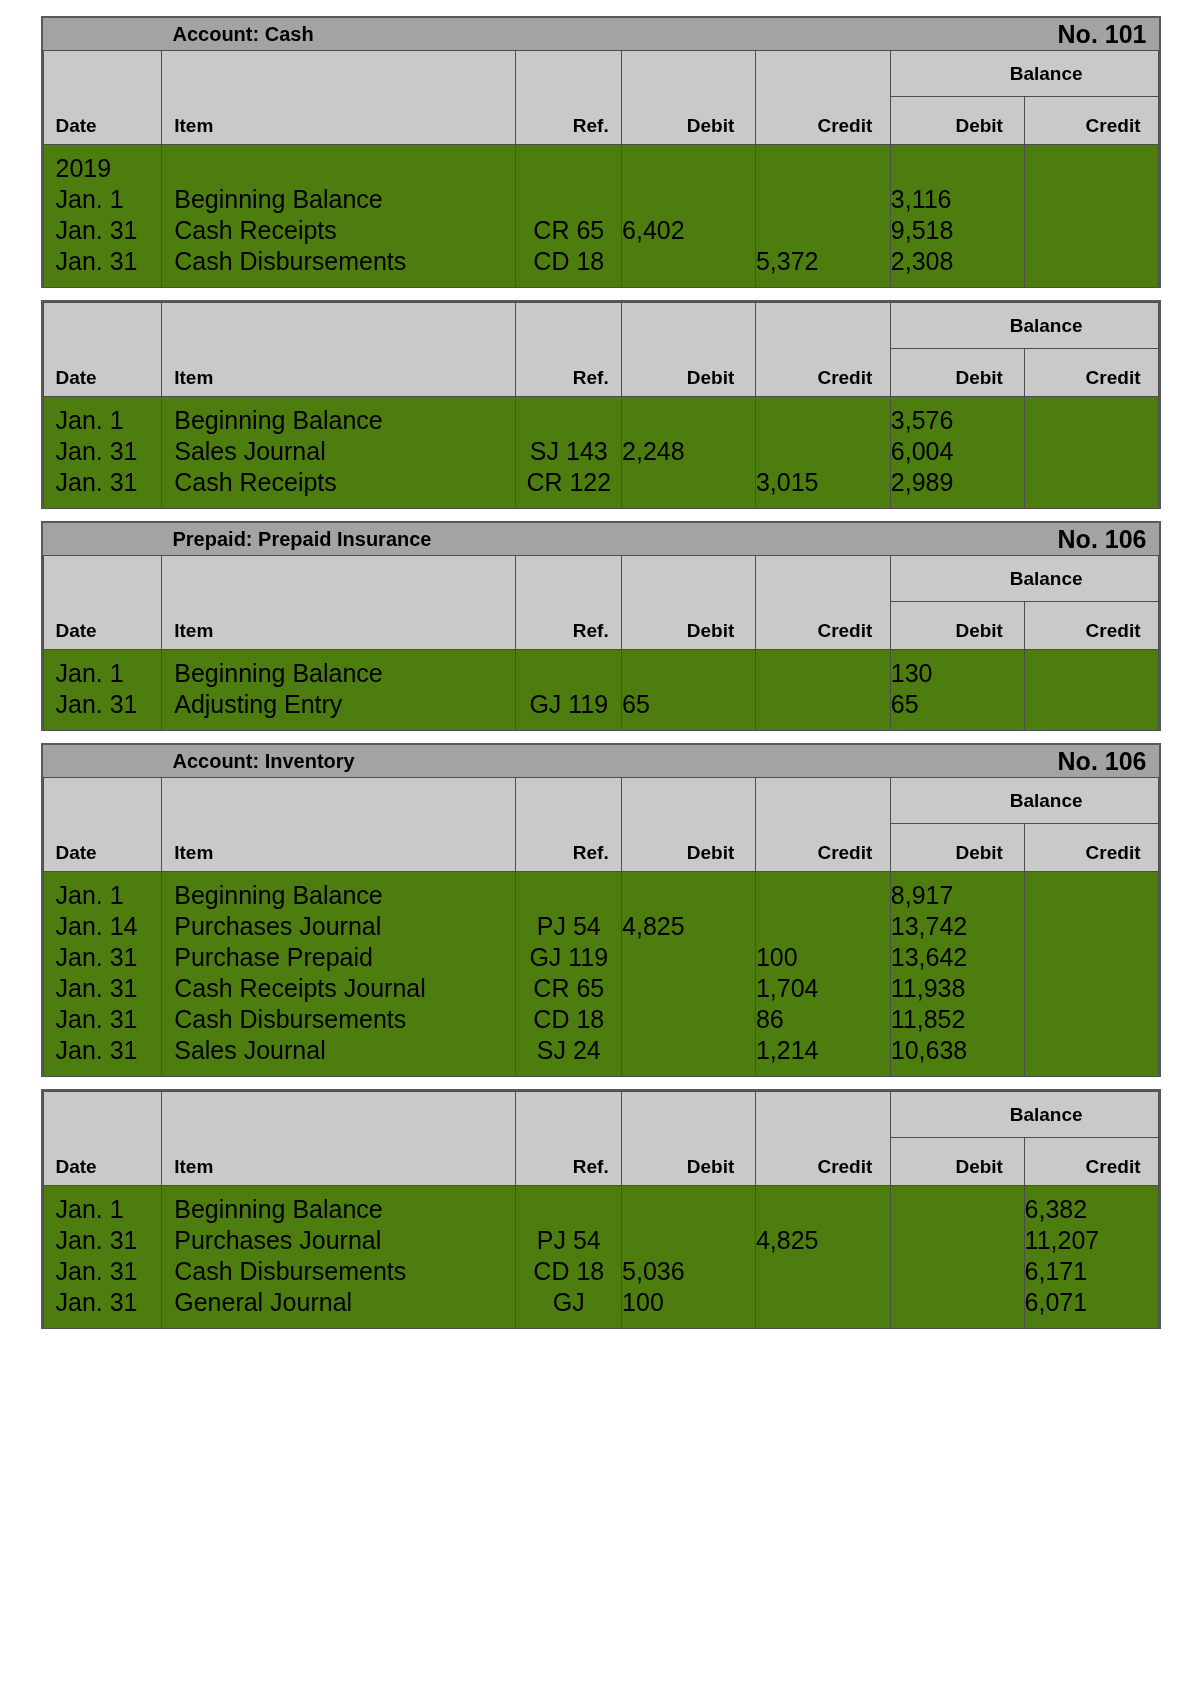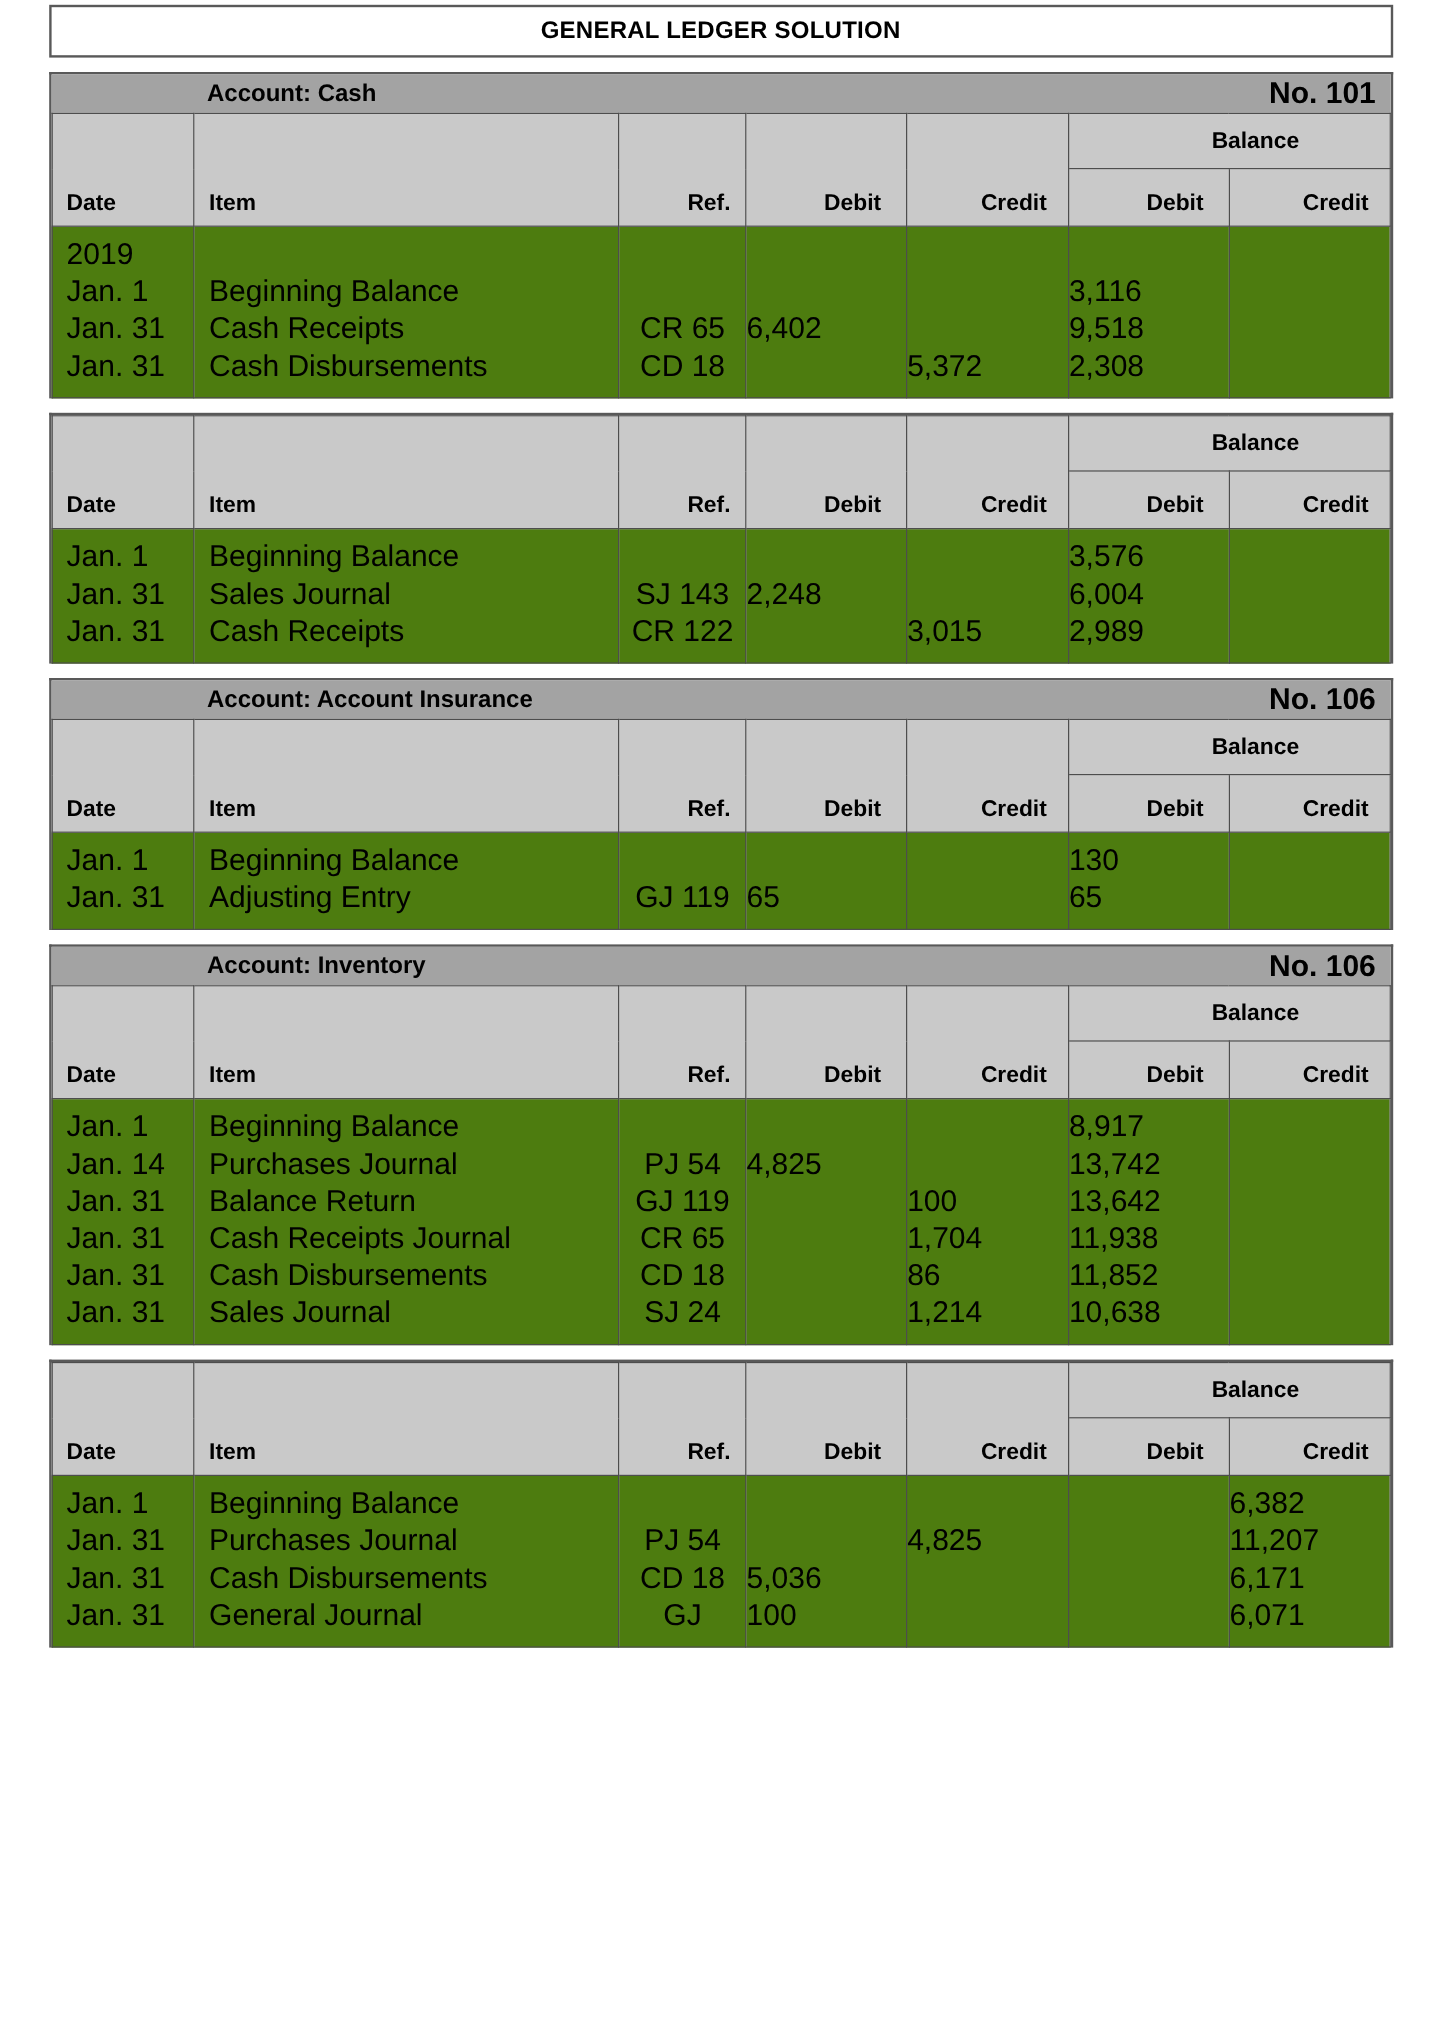--- a/index.html
+++ b/index.html
@@ -120,23 +120,20 @@
   .c-right  { text-align: left;  padding-right: 12px !important; }
 
   .stack > div { white-space: nowrap; min-height: 31px; }
   .blank-line { visibility: hidden; }
 </style>
 </head>
 <body>
 
 <div class="page">
 
-  <div class="doc-title-box">
-    <div class="doc-title">GENERAL LEDGER SOLUTION</div>
-  </div>
 
   <div id="ledgers">
       <div class="ledger">
         <div class="acct-bar">
           <div class="acct-name">Account: Cash</div>
           <div class="acct-no">No. 101</div>
         </div>
         <table class="gl">
           <colgroup>
             <col class="c-date">
@@ -270,21 +267,21 @@
                 <div>&nbsp;</div>
                 <div>&nbsp;</div>
                 <div>&nbsp;</div>
               </td>
             </tr>
           </tbody>
         </table>
       </div>
       <div class="ledger">
         <div class="acct-bar">
-          <div class="acct-name">Account:  Account Insurance</div>
+          <div class="acct-name">Prepaid:  Prepaid Insurance</div>
           <div class="acct-no">No. 106</div>
         </div>
         <table class="gl">
           <colgroup>
             <col class="c-date">
             <col class="c-item">
             <col class="c-ref">
             <col class="c-debit">
             <col class="c-credit">
             <col class="c-bdebit">
@@ -373,21 +370,21 @@
                 <div>Jan. 1</div>
                 <div>Jan. 14</div>
                 <div>Jan. 31</div>
                 <div>Jan. 31</div>
                 <div>Jan. 31</div>
                 <div>Jan. 31</div>
               </td>
               <td class="stack cell-pad-top c-left">
                 <div>Beginning Balance</div>
                 <div>Purchases Journal</div>
-                <div>Balance Return</div>
+                <div>Purchase Prepaid</div>
                 <div>Cash Receipts Journal</div>
                 <div>Cash Disbursements</div>
                 <div>Sales Journal</div>
               </td>
               <td class="stack cell-pad-top c-center">
                 <div>&nbsp;</div>
                 <div>PJ 54</div>
                 <div>GJ 119</div>
                 <div>CR 65</div>
                 <div>CD 18</div>

